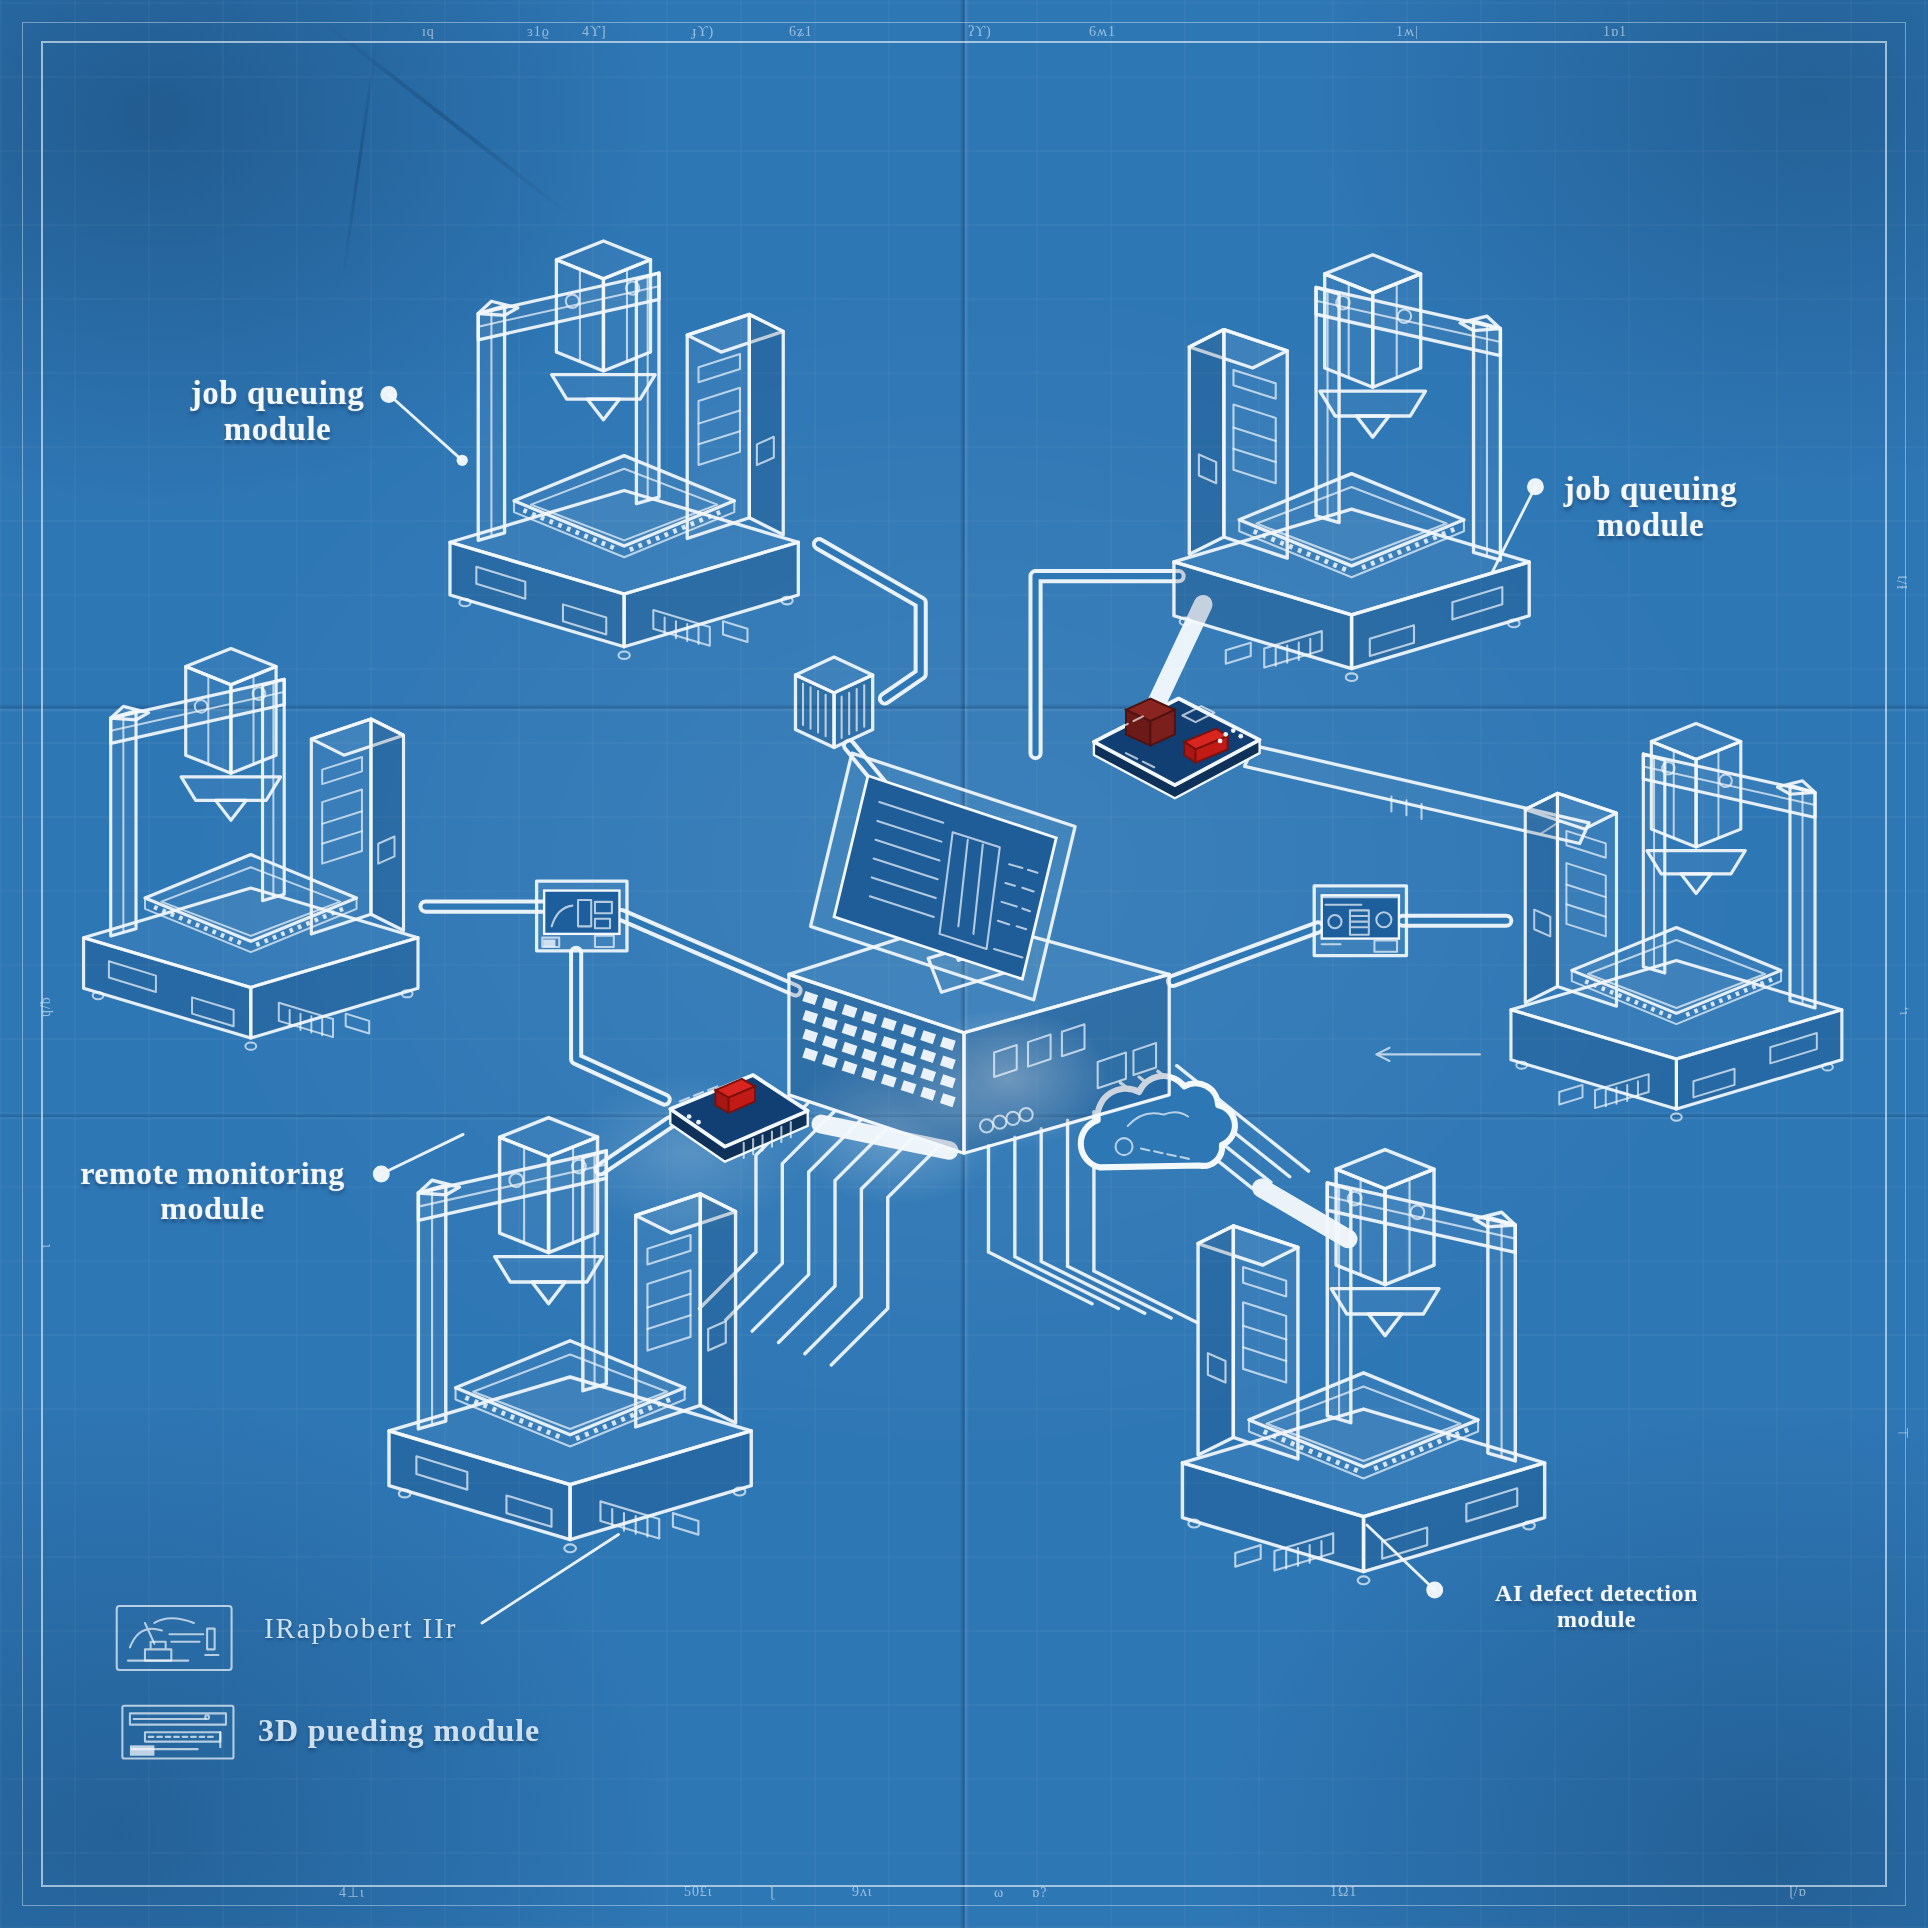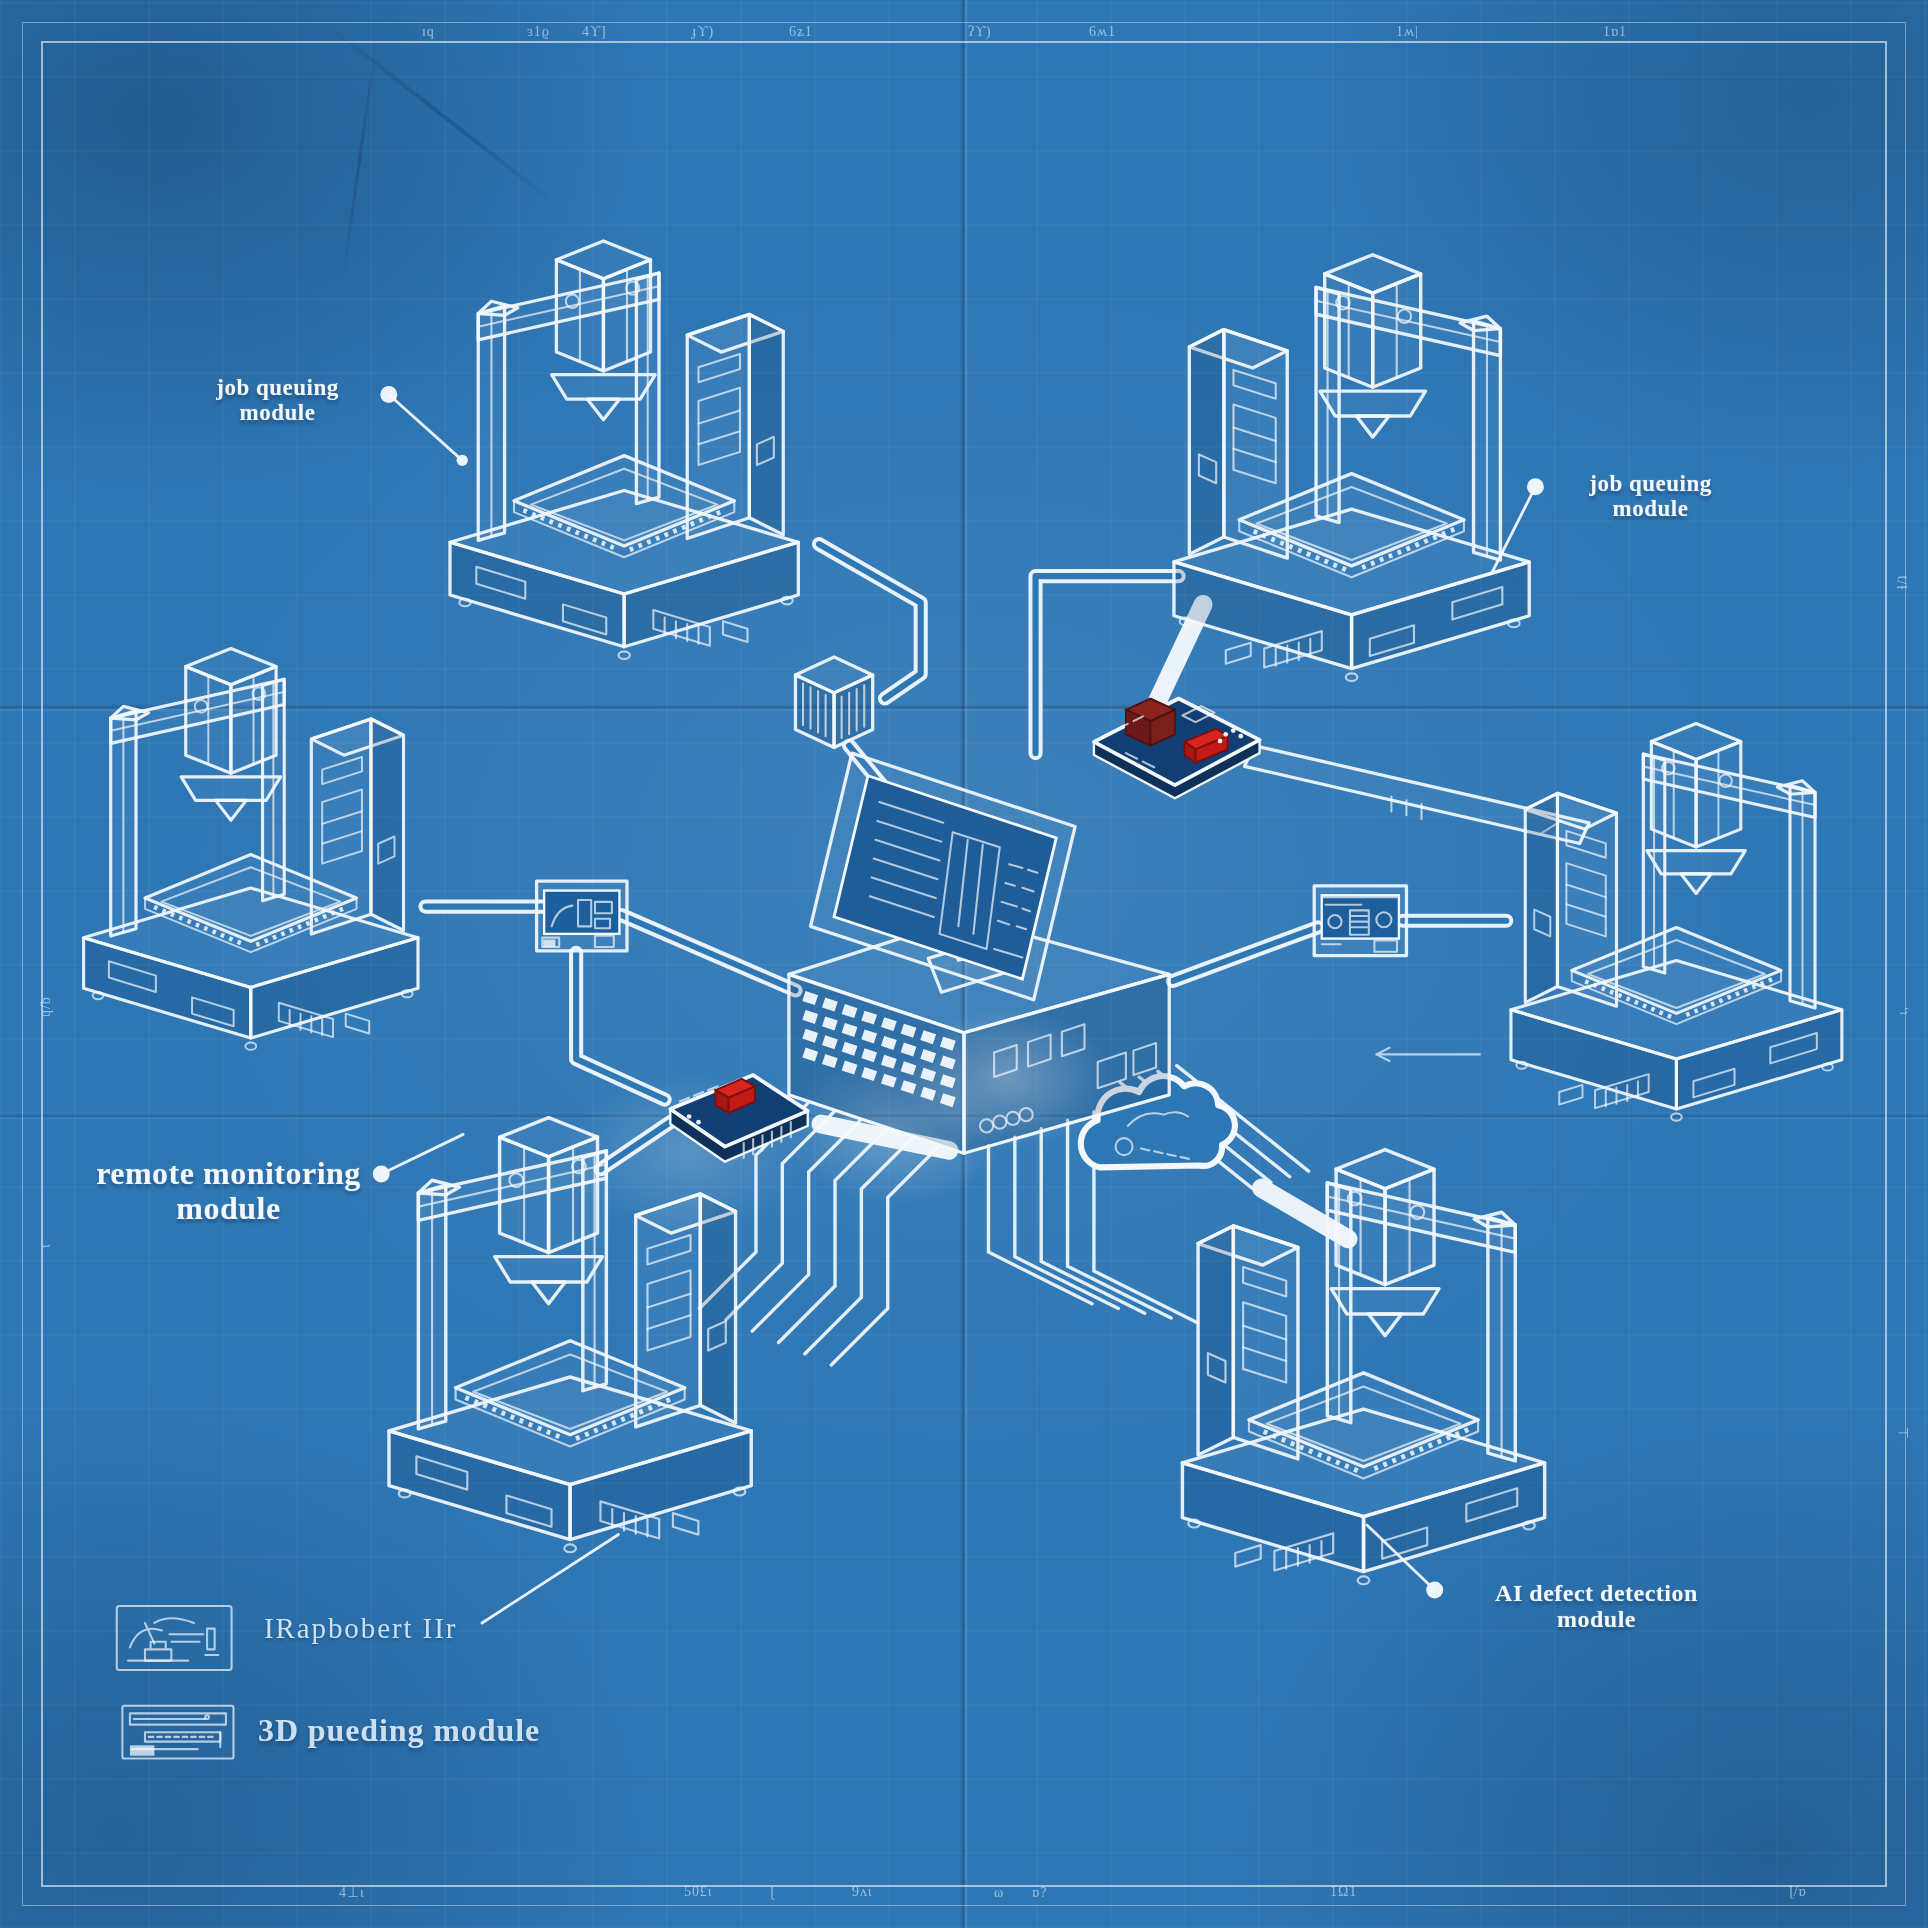--- a/index.html
+++ b/index.html
@@ -38,21 +38,21 @@
   #glow3{left:565px;top:1073px;width:245px;height:160px;
     background:radial-gradient(closest-side,rgba(255,255,255,.18),rgba(255,255,255,0));}
   
   .frame{position:absolute;pointer-events:none;}
   #frame-outer{left:21.7px;top:21.7px;right:21.7px;bottom:21.7px;border:1.9px solid rgba(240,248,255,.40);}
   #frame-inner{left:41px;top:41px;right:41px;bottom:41px;border:2.4px solid rgba(243,250,255,.60);}
   .mark{position:absolute;font-size:14px;letter-spacing:0.9px;color:rgba(240,248,255,.55);white-space:nowrap;}
   .mark.v{transform:rotate(-90deg);transform-origin:left top;}
   
   .lbl{position:absolute;text-align:center;color:#f3f8fc;font-weight:700;
-    font-size:23px;line-height:1.1;letter-spacing:0.5px;
+    font-size:33px;line-height:1.1;letter-spacing:0.5px;
     text-shadow:0 2.8px 3.8px rgba(8,40,78,.5),0 0 1.9px rgba(255,255,255,.35);}
   
   .legend-text{position:absolute;color:rgba(230,241,250,.88);white-space:nowrap;}
   #legend-label-1{left:264px;top:1612px;font-size:29px;font-weight:400;letter-spacing:1.9px;
     text-shadow:0 1.9px 2.8px rgba(8,40,78,.35);}
   #legend-label-2{left:258px;top:1712px;font-size:32px;font-weight:600;letter-spacing:0.9px;
     text-shadow:0 2.8px 3.8px rgba(8,40,78,.45);}
   svg{position:absolute;left:0;top:0;}
   .s{fill:none;stroke:#f3f8fc;stroke-width:3.5;stroke-linejoin:round;stroke-linecap:round;opacity:.93;}
   .s2{fill:none;stroke:#f3f8fc;stroke-width:2.2;stroke-linejoin:round;stroke-linecap:round;opacity:.7;}
@@ -359,21 +359,21 @@
   </svg>
 
   <div class="lbl" style="left:122px;top:375px;width:311px;">
     <div>job queuing</div>
     <div>module</div>
   </div>
   <div class="lbl" style="left:1495px;top:471px;width:311px;">
     <div>job queuing</div>
     <div>module</div>
   </div>
-  <div class="lbl" style="left:52px;top:1156px;width:353px;font-size:32px;text-align:center;">
+  <div class="lbl" style="left:36px;top:1156px;width:353px;font-size:32px;text-align:center;">
     <div>remote monitoring</div>
     <div>module</div>
   </div>
   <div class="lbl" style="left:1408px;top:1580px;width:377px;font-size:24px;">
     <div>AI defect detection</div>
     <div>module</div>
   </div>
 
   <div id="legend-label-1" class="legend-text">IRapbobert IIr</div>
   <div id="legend-label-2" class="legend-text">3D pueding module</div>

